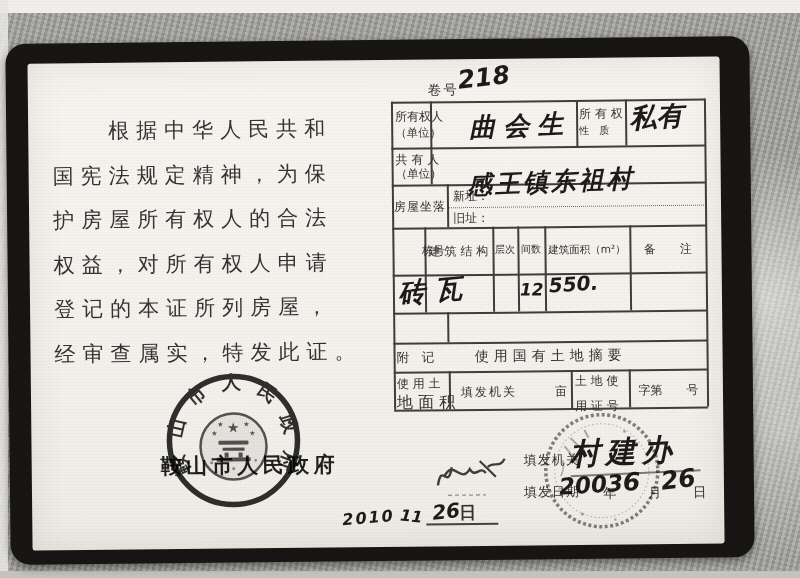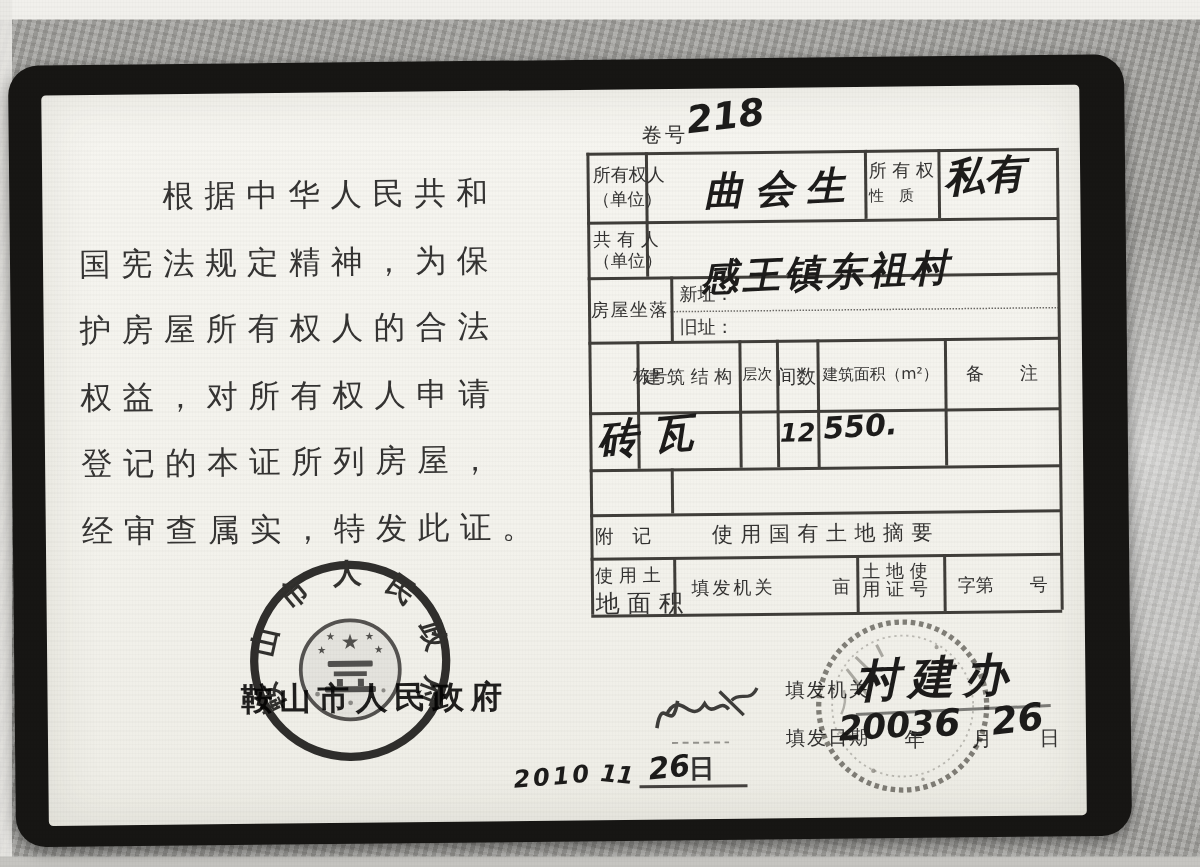--- a/index.html
+++ b/index.html
@@ -127,39 +127,39 @@
 
       <div class="lbl" style="left:365px;top:139px;font-size:12px;letter-spacing:1px;">房屋坐落</div>
       <div class="lbl" style="left:424px;top:129px;font-size:12px;">新址：</div>
       <div class="hw" style="left:438px;top:107px;font-size:25px;letter-spacing:3px;transform:rotate(-2deg);">感王镇东祖村</div>
       <div class="lbl" style="left:424px;top:151px;font-size:12px;">旧址：</div>
       <div class="hw" style="left:470px;top:151px;font-size:14px;"></div>
 
       <div class="lbl ctr" style="left:363px;top:184px;width:32px;font-size:11.5px;padding-left:25px;">栋号</div>
       <div class="lbl ctr" style="left:395px;top:184px;width:68px;font-size:12px;">建 筑 结 构</div>
       <div class="lbl ctr" style="left:463px;top:184px;width:25px;font-size:10px;">层次</div>
-      <div class="lbl ctr" style="left:488px;top:184px;width:27px;font-size:13px;">间数</div>
+      <div class="lbl ctr" style="left:488px;top:184px;width:27px;font-size:10px;">间数</div>
       <div class="lbl ctr" style="left:515px;top:185px;width:85px;font-size:10.5px;">建筑面积（m²）</div>
       <div class="lbl ctr" style="left:600px;top:184px;width:77px;font-size:12px;">备　　注</div>
 
       <div class="hw" style="left:368px;top:213px;font-size:27px;letter-spacing:10px;transform:rotate(-5deg);">砖瓦</div>
       <div class="hw" style="left:490px;top:221px;font-size:17px;">12</div>
       <div class="hw" style="left:519px;top:214px;font-size:20px;transform:rotate(-3deg);">550.</div>
 
       <div class="lbl" style="left:366px;top:260px;font-size:12.5px;margin-top:30px;">附　记</div>
       <div class="hw" style="left:430px;top:262px;font-size:14px;"></div>
 
       <div class="lbl ctr" style="left:363px;top:289px;width:314px;font-size:14px;letter-spacing:5px;">使用国有土地摘要</div>
 
       <div class="lbl" style="left:366px;top:316px;font-size:12px;">使 用 土</div>
       <div class="lbl" style="left:366px;top:333px;font-size:16px;">地 面 积</div>
       <div class="lbl" style="left:430px;top:325px;font-size:12px;letter-spacing:2px;">填发机关</div>
       <div class="lbl" style="left:524px;top:325px;font-size:12px;">亩</div>
       <div class="lbl" style="left:544px;top:315px;font-size:12px;">土 地 使</div>
-      <div class="lbl" style="left:544px;top:327px;font-size:12px;">用 证 号</div>
+      <div class="lbl" style="left:544px;top:340px;font-size:12px;">用 证 号</div>
       <div class="lbl ctr" style="left:598px;top:325px;width:79px;font-size:12px;">字第　　号</div>
 
       <div class="lbl" style="left:492px;top:393px;font-size:13px;letter-spacing:1px;">填发机关</div>
       <div class="hw" style="left:538px;top:374px;font-size:30px;letter-spacing:6px;transform:rotate(-2deg);border-bottom:2px solid rgba(30,29,28,.55);padding-right:22px;">村建办</div>
       <div class="lbl" style="left:492px;top:425px;font-size:13px;letter-spacing:1px;">填发日期</div>
       <div class="hw" style="left:527px;top:414px;font-size:23px;transform:rotate(-3deg);">2003</div>
       <div class="lbl" style="left:571px;top:427px;font-size:13.5px;">年</div>
       <div class="hw" style="left:591px;top:410px;font-size:25px;">6</div>
       <div class="lbl" style="left:616px;top:427px;font-size:13.5px;">月</div>
       <div class="hw" style="left:629px;top:408px;font-size:25px;transform:rotate(-6deg);">26</div>

